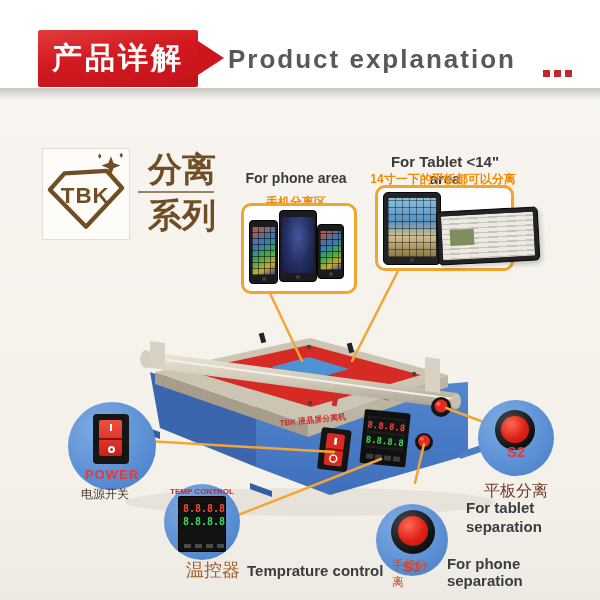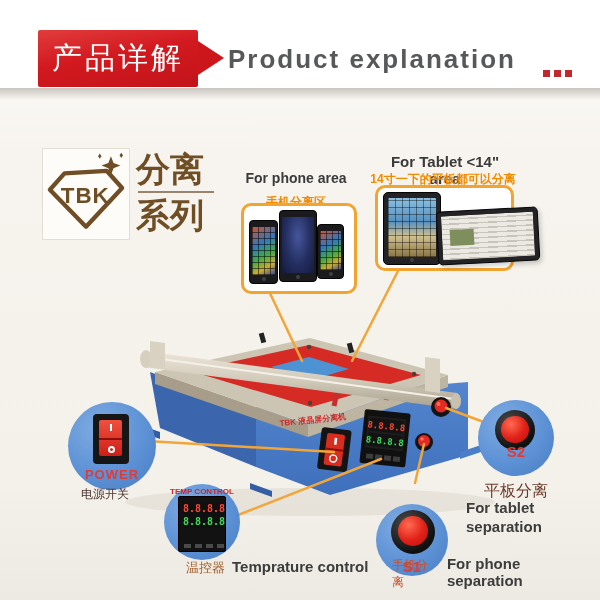--- a/index.html
+++ b/index.html
@@ -7,33 +7,33 @@
   .page{position:relative;width:600px;height:600px;overflow:hidden;
         background:linear-gradient(180deg,#fdfcfb 0%,#f7f4ef 25%,#f4f1ea 80%,#edeae3 100%);}
   .abs{position:absolute;}
   
   .header-strip{left:0;top:0;width:600px;height:88px;background:#fff;z-index:3;}
   .header-shadow{left:0;top:88px;width:600px;height:12px;z-index:3;
         background:linear-gradient(180deg,rgba(90,80,70,.30),rgba(90,80,70,0));}
   .banner{left:38px;top:30px;width:160px;height:57px;z-index:4;border-radius:2px;
         background:linear-gradient(170deg,#e23c3c 0%,#d2191f 45%,#c2141a 100%);
         display:flex;align-items:center;justify-content:center;}
-  .banner-title{color:#fff;font-size:30px;font-weight:normal;letter-spacing:3px;}
+  .banner-title{color:#fff;font-size:30px;font-weight:bold;letter-spacing:3px;}
   .banner-arrow{left:198px;top:41px;width:0;height:0;z-index:4;
         border-top:17px solid transparent;border-bottom:17px solid transparent;
         border-left:26px solid #cd161c;}
   .product-title{left:228px;top:44px;z-index:4;font-size:26px;font-weight:bold;
         color:#57585a;letter-spacing:2px;}
   .dots{left:543px;top:70px;z-index:4;display:flex;gap:4px;}
   .dots i{width:7px;height:7px;background:#c1272d;display:block;}
   
   .tbk-box{left:42px;top:148px;width:86px;height:90px;background:#fdfcf9;
         border:1px solid #e2ded5;z-index:2;}
   .series{left:136px;top:150px;width:80px;z-index:2;color:#6f4e25;font-weight:bold;
-        font-size:34px;line-height:38px;text-align:left;}
+        font-size:34px;line-height:38px;text-align:right;}
   .series .divider{height:2px;background:#96846c;margin:3px 2px;}
   
   .area-title-en{z-index:2;font-size:14px;font-weight:600;color:#3a3a3a;text-align:center;}
   .area-title-zh{z-index:2;font-size:12px;font-weight:bold;color:#f08a00;text-align:center;}
   .orange-box{z-index:2;background:#fff;border:3px solid #f2a430;border-radius:10px;}
   .phone{position:absolute;background:#1b1b1d;border:1px solid #050505;border-radius:4px;}
   .scr{position:absolute;left:2px;right:2px;top:6px;bottom:8px;border-radius:1px;}
   .scr-grid{background-color:#223;background-image:
       repeating-linear-gradient(0deg, rgba(0,0,0,.5) 0 1px, transparent 1px 6px),
       repeating-linear-gradient(90deg, rgba(0,0,0,.5) 0 1px, transparent 1px 6px),
@@ -248,21 +248,21 @@
       </div>
       <div class="keys">
           <i></i>
           <i></i>
           <i></i>
           <i></i>
         </div>
     </div>
   </div>
   <div class="abs cap-row" style="left:186px;top:558px;">
-    <span class="caption-zh" style="font-size:13px;color:#a05a28;">温控器</span>
+    <span class="caption-zh" style="font-size:18px;color:#a05a28;">温控器</span>
     <span class="caption-en">Temprature control</span>
   </div>
 
   <div class="abs circle" style="left:376px;top:504px;width:72px;height:72px;">
     <div class="push-btn" style="left:15px;top:6px;width:44px;height:44px;">
         <div class="red-cap"></div>
       </div>
     <div class="circle-label" style="bottom:1px;font-size:15px;">S1</div>
   </div>
   <div class="abs cap-row" style="left:392px;top:555px;">

